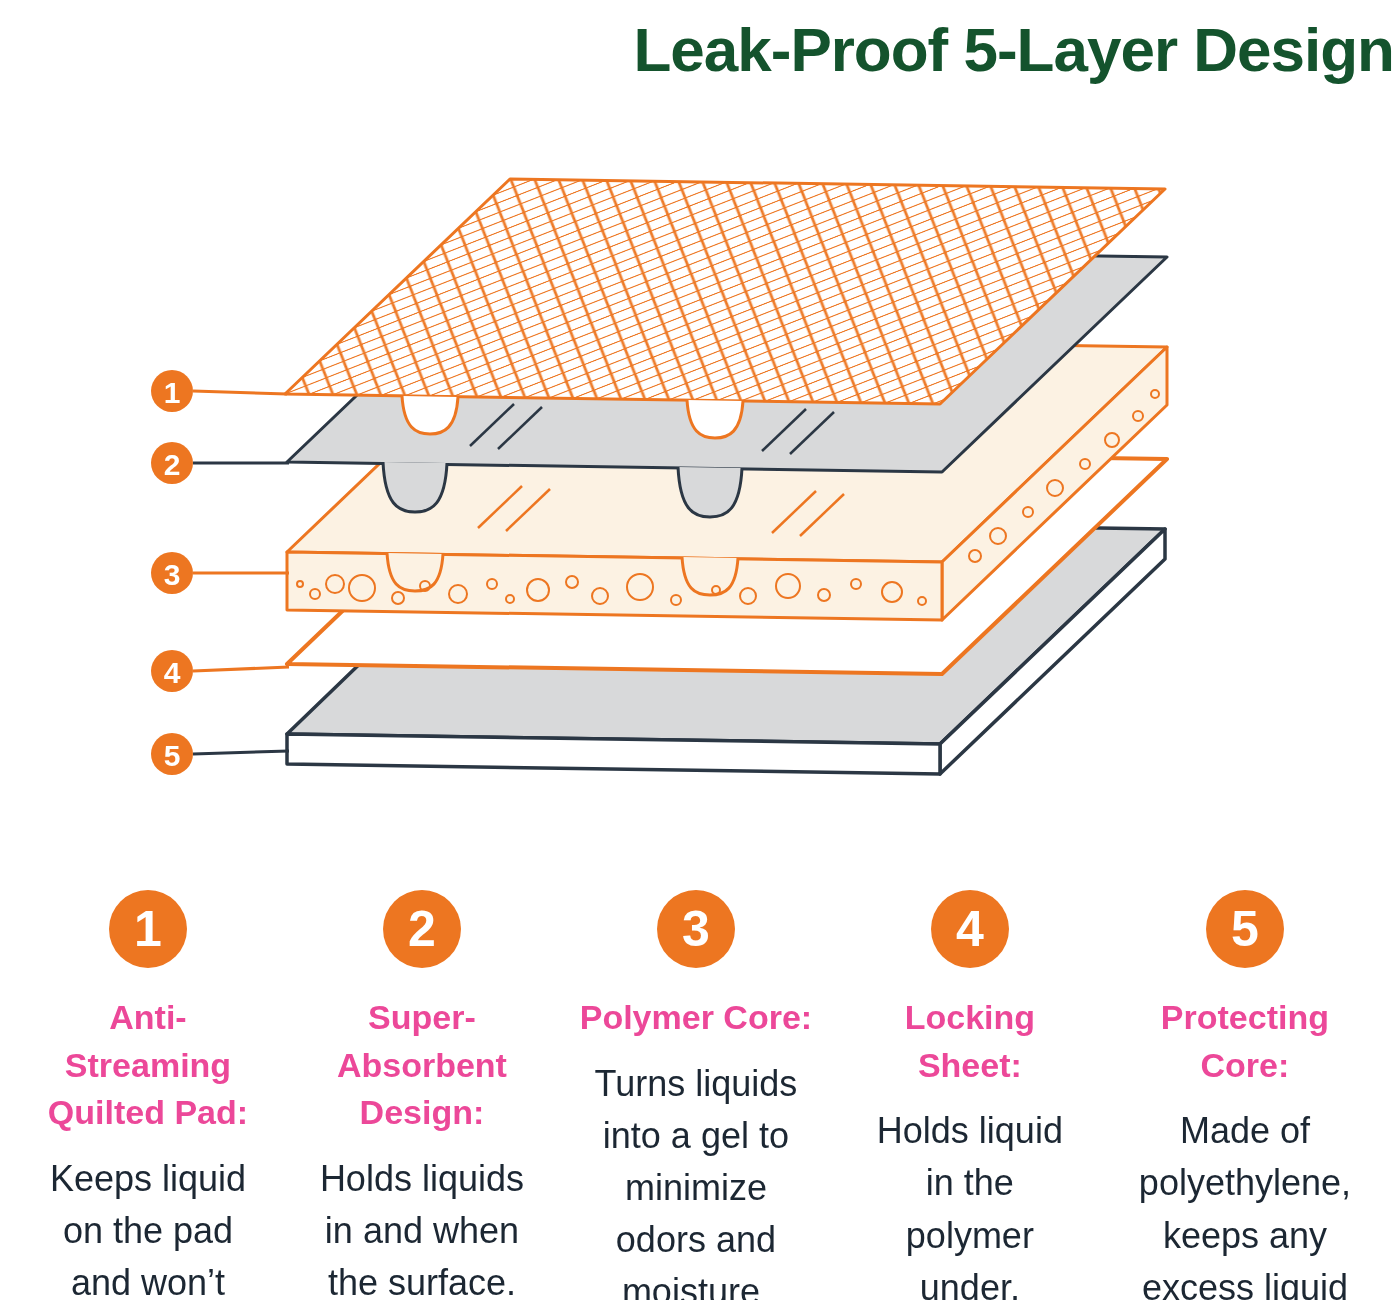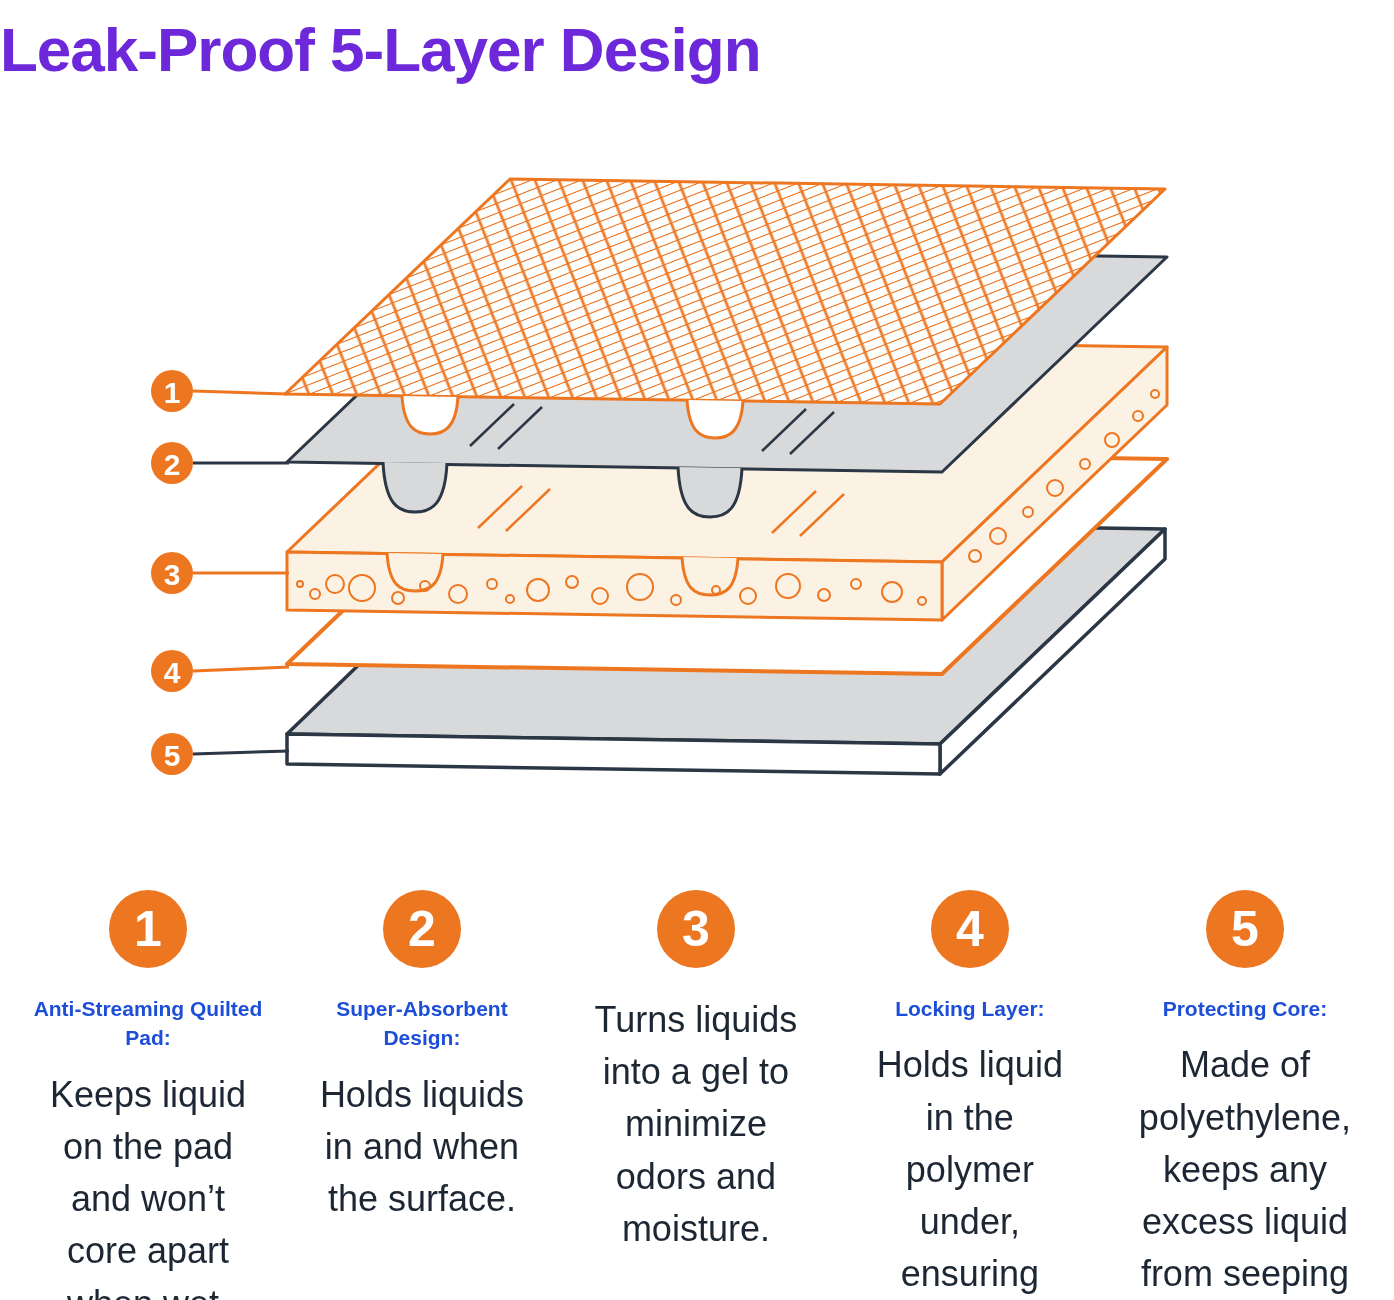--- a/index.html
+++ b/index.html
@@ -2,35 +2,35 @@
 <html><head>
 <meta charset="utf-8">
 <style>
   html,body{margin:0;padding:0;}
   body{
     width:1394px;height:1300px;background:#ffffff;overflow:hidden;
     font-family:"Liberation Sans", sans-serif;color:#1C2733;
   }
   .title{
     margin:0;height:104px;box-sizing:border-box;padding-top:14px;
-    text-align:left;color:#6d28d9;font-size:62px;font-weight:800;letter-spacing:-1px;
+    text-align:right;color:#14532d;font-size:62px;font-weight:800;letter-spacing:-1px;
   }
   .diagram-wrap{width:1394px;height:762px;}
   svg{display:block;}
   .cols{
     display:grid;grid-template-columns:repeat(5,1fr);
     gap:34px;padding:0 28px;margin-top:24px;text-align:center;
   }
   .col .numball{
     width:78px;height:78px;border-radius:50%;background:#ED7621;color:#fff;
     font-size:50px;font-weight:800;line-height:78px;text-align:center;
     margin:0 auto 26px auto;
   }
   .col h3{
-    margin:0 0 16px 0;font-size:21px;font-weight:700;color:#1d4ed8;line-height:1.4;
+    margin:0 0 16px 0;font-size:34px;font-weight:700;color:#ec4899;line-height:1.4;
   }
   .col p{
     margin:15px;font-size:36px;font-weight:400;color:#1C2733;line-height:1.45;
   }
 </style>
 </head>
 <body>
 
 <h1 class="title">Leak-Proof 5-Layer Design</h1>
 
@@ -159,25 +159,26 @@
     <h3>Anti-Streaming Quilted Pad:</h3>
     <p>Keeps liquid on the pad and won’t core apart when wet.</p>
   </div>
   <div class="col">
     <div class="numball">2</div>
     <h3>Super-Absorbent Design:</h3>
     <p>Holds liquids in and when the surface.</p>
   </div>
   <div class="col">
     <div class="numball">3</div>
+    <h3>Polymer Core:</h3>
     <p>Turns liquids into a gel to minimize odors and moisture.</p>
   </div>
   <div class="col">
     <div class="numball">4</div>
-    <h3>Locking Layer:</h3>
+    <h3>Locking Sheet:</h3>
     <p>Holds liquid in the polymer under, ensuring they turn into a gel.</p>
   </div>
   <div class="col">
     <div class="numball">5</div>
     <h3>Protecting Core:</h3>
     <p>Made of polyethylene, keeps any excess liquid from seeping onto your core.</p>
   </div>
 </div>
 
 </body></html>

